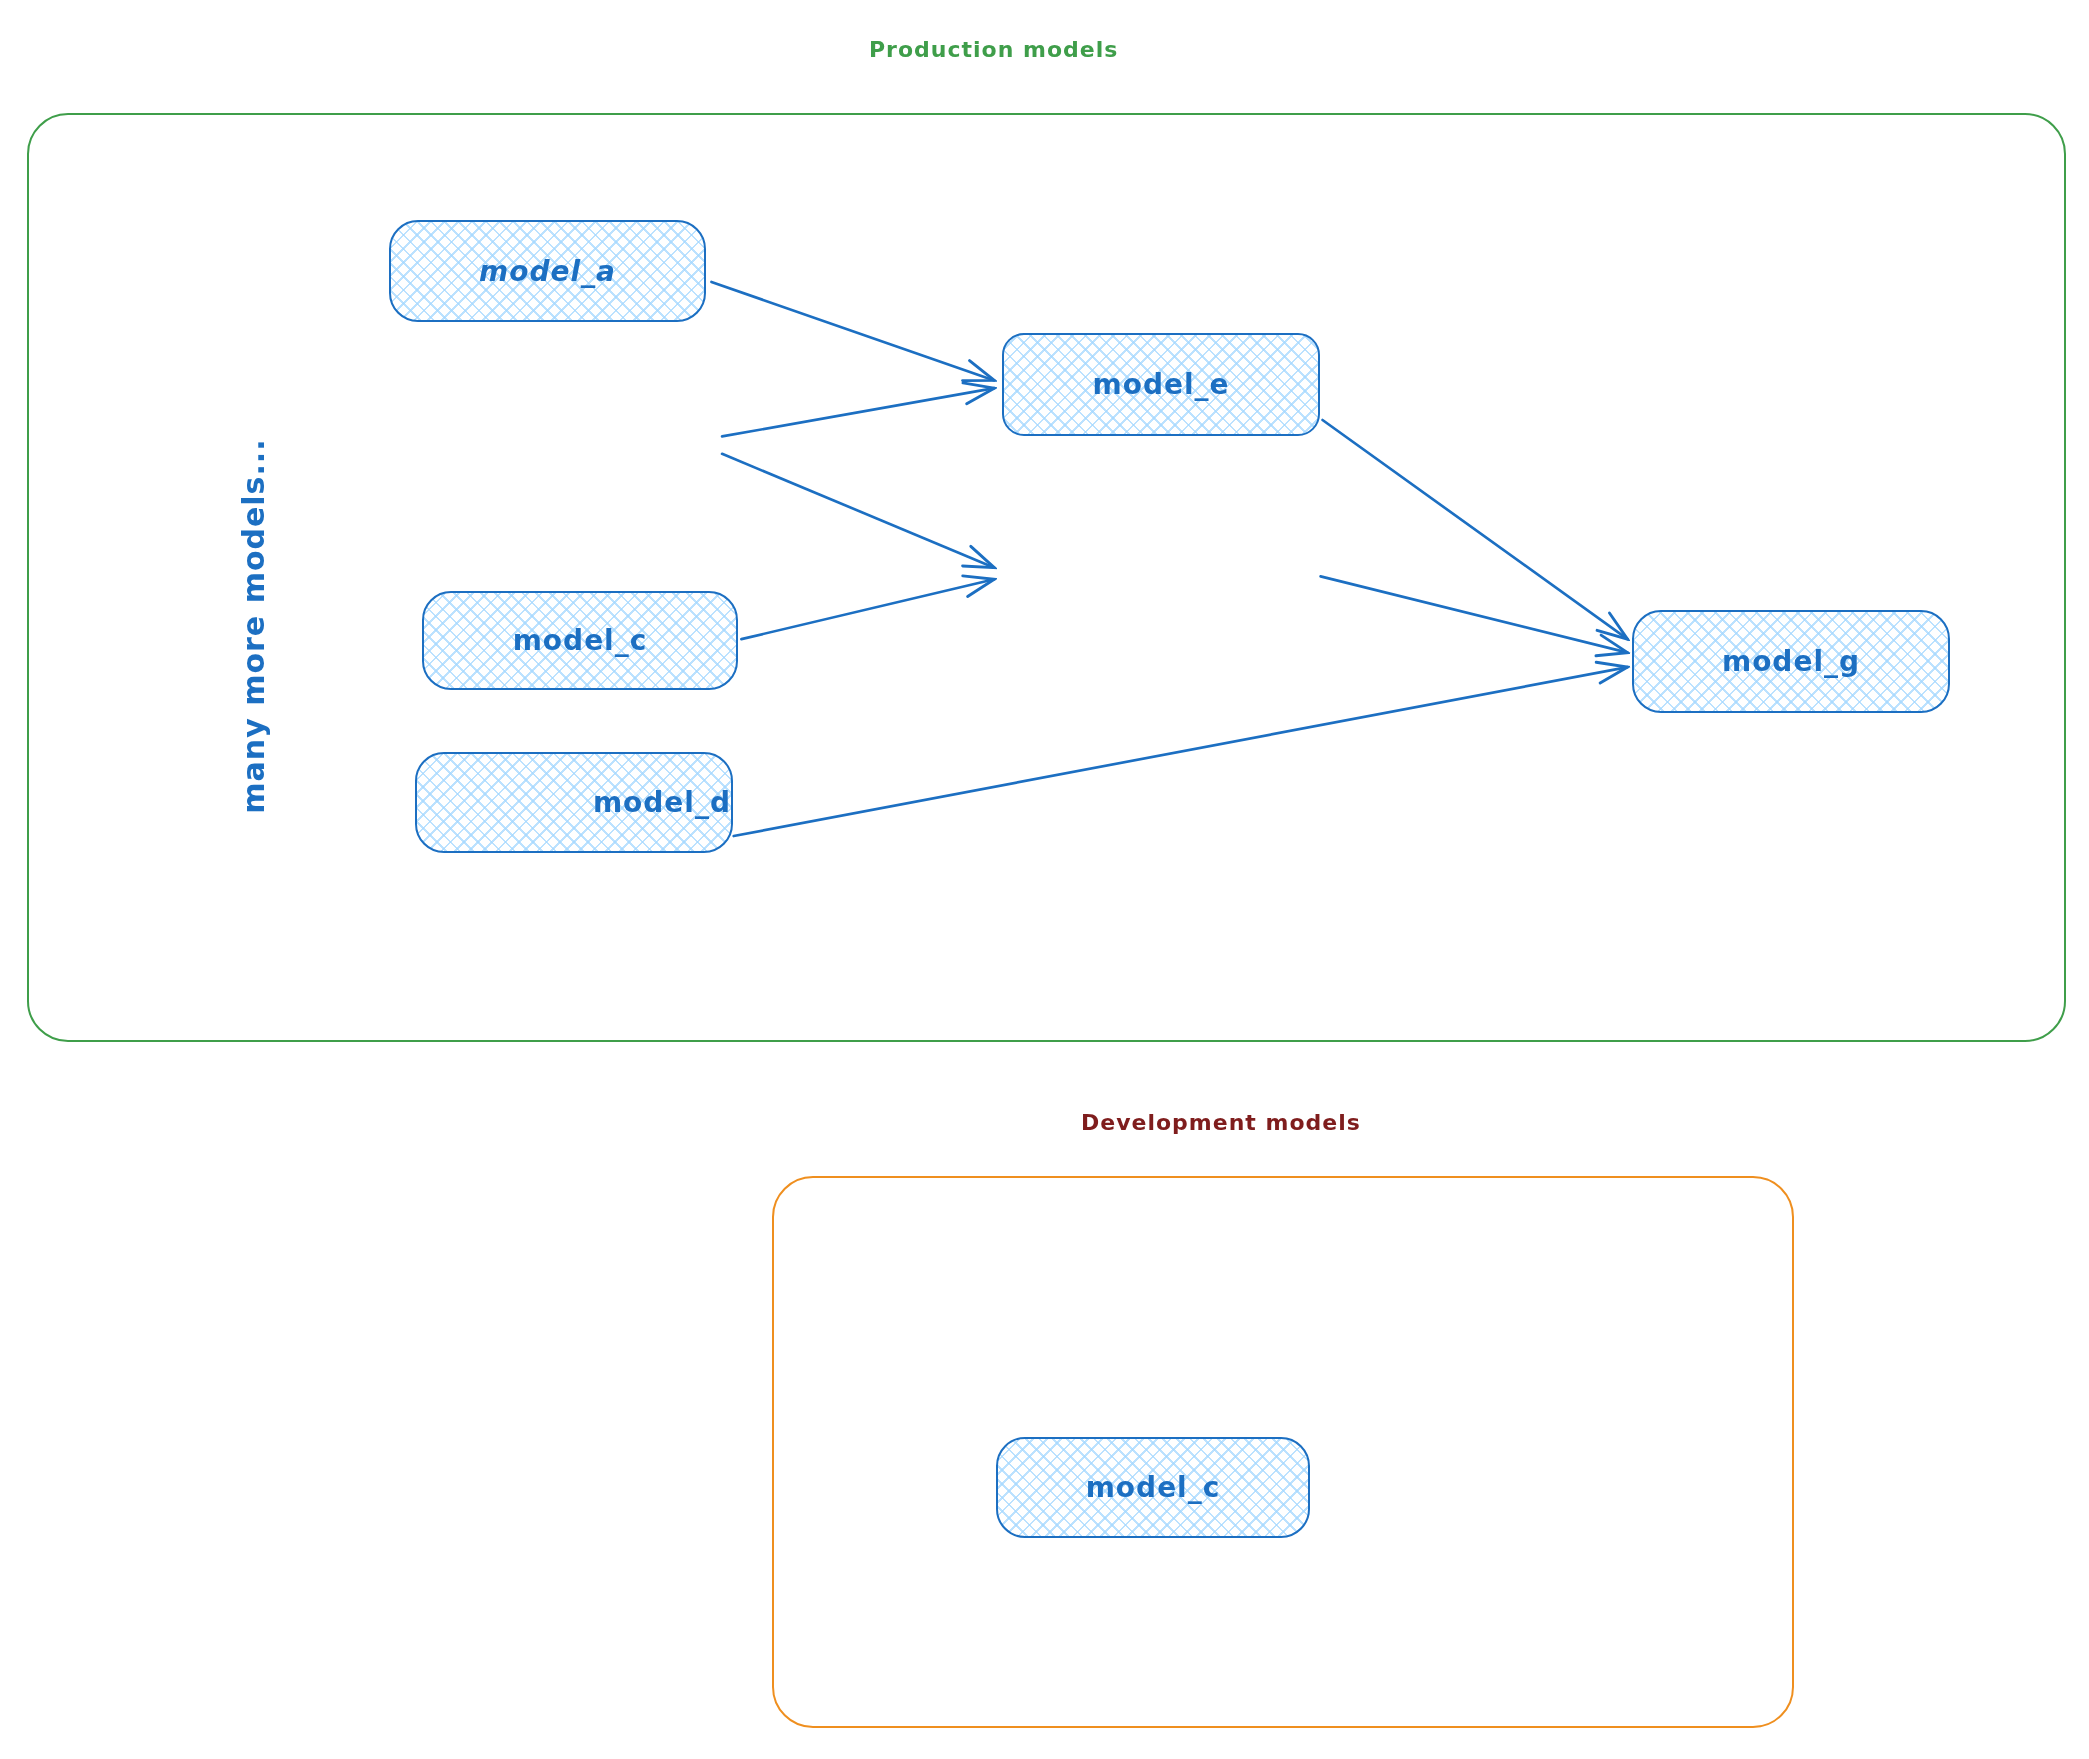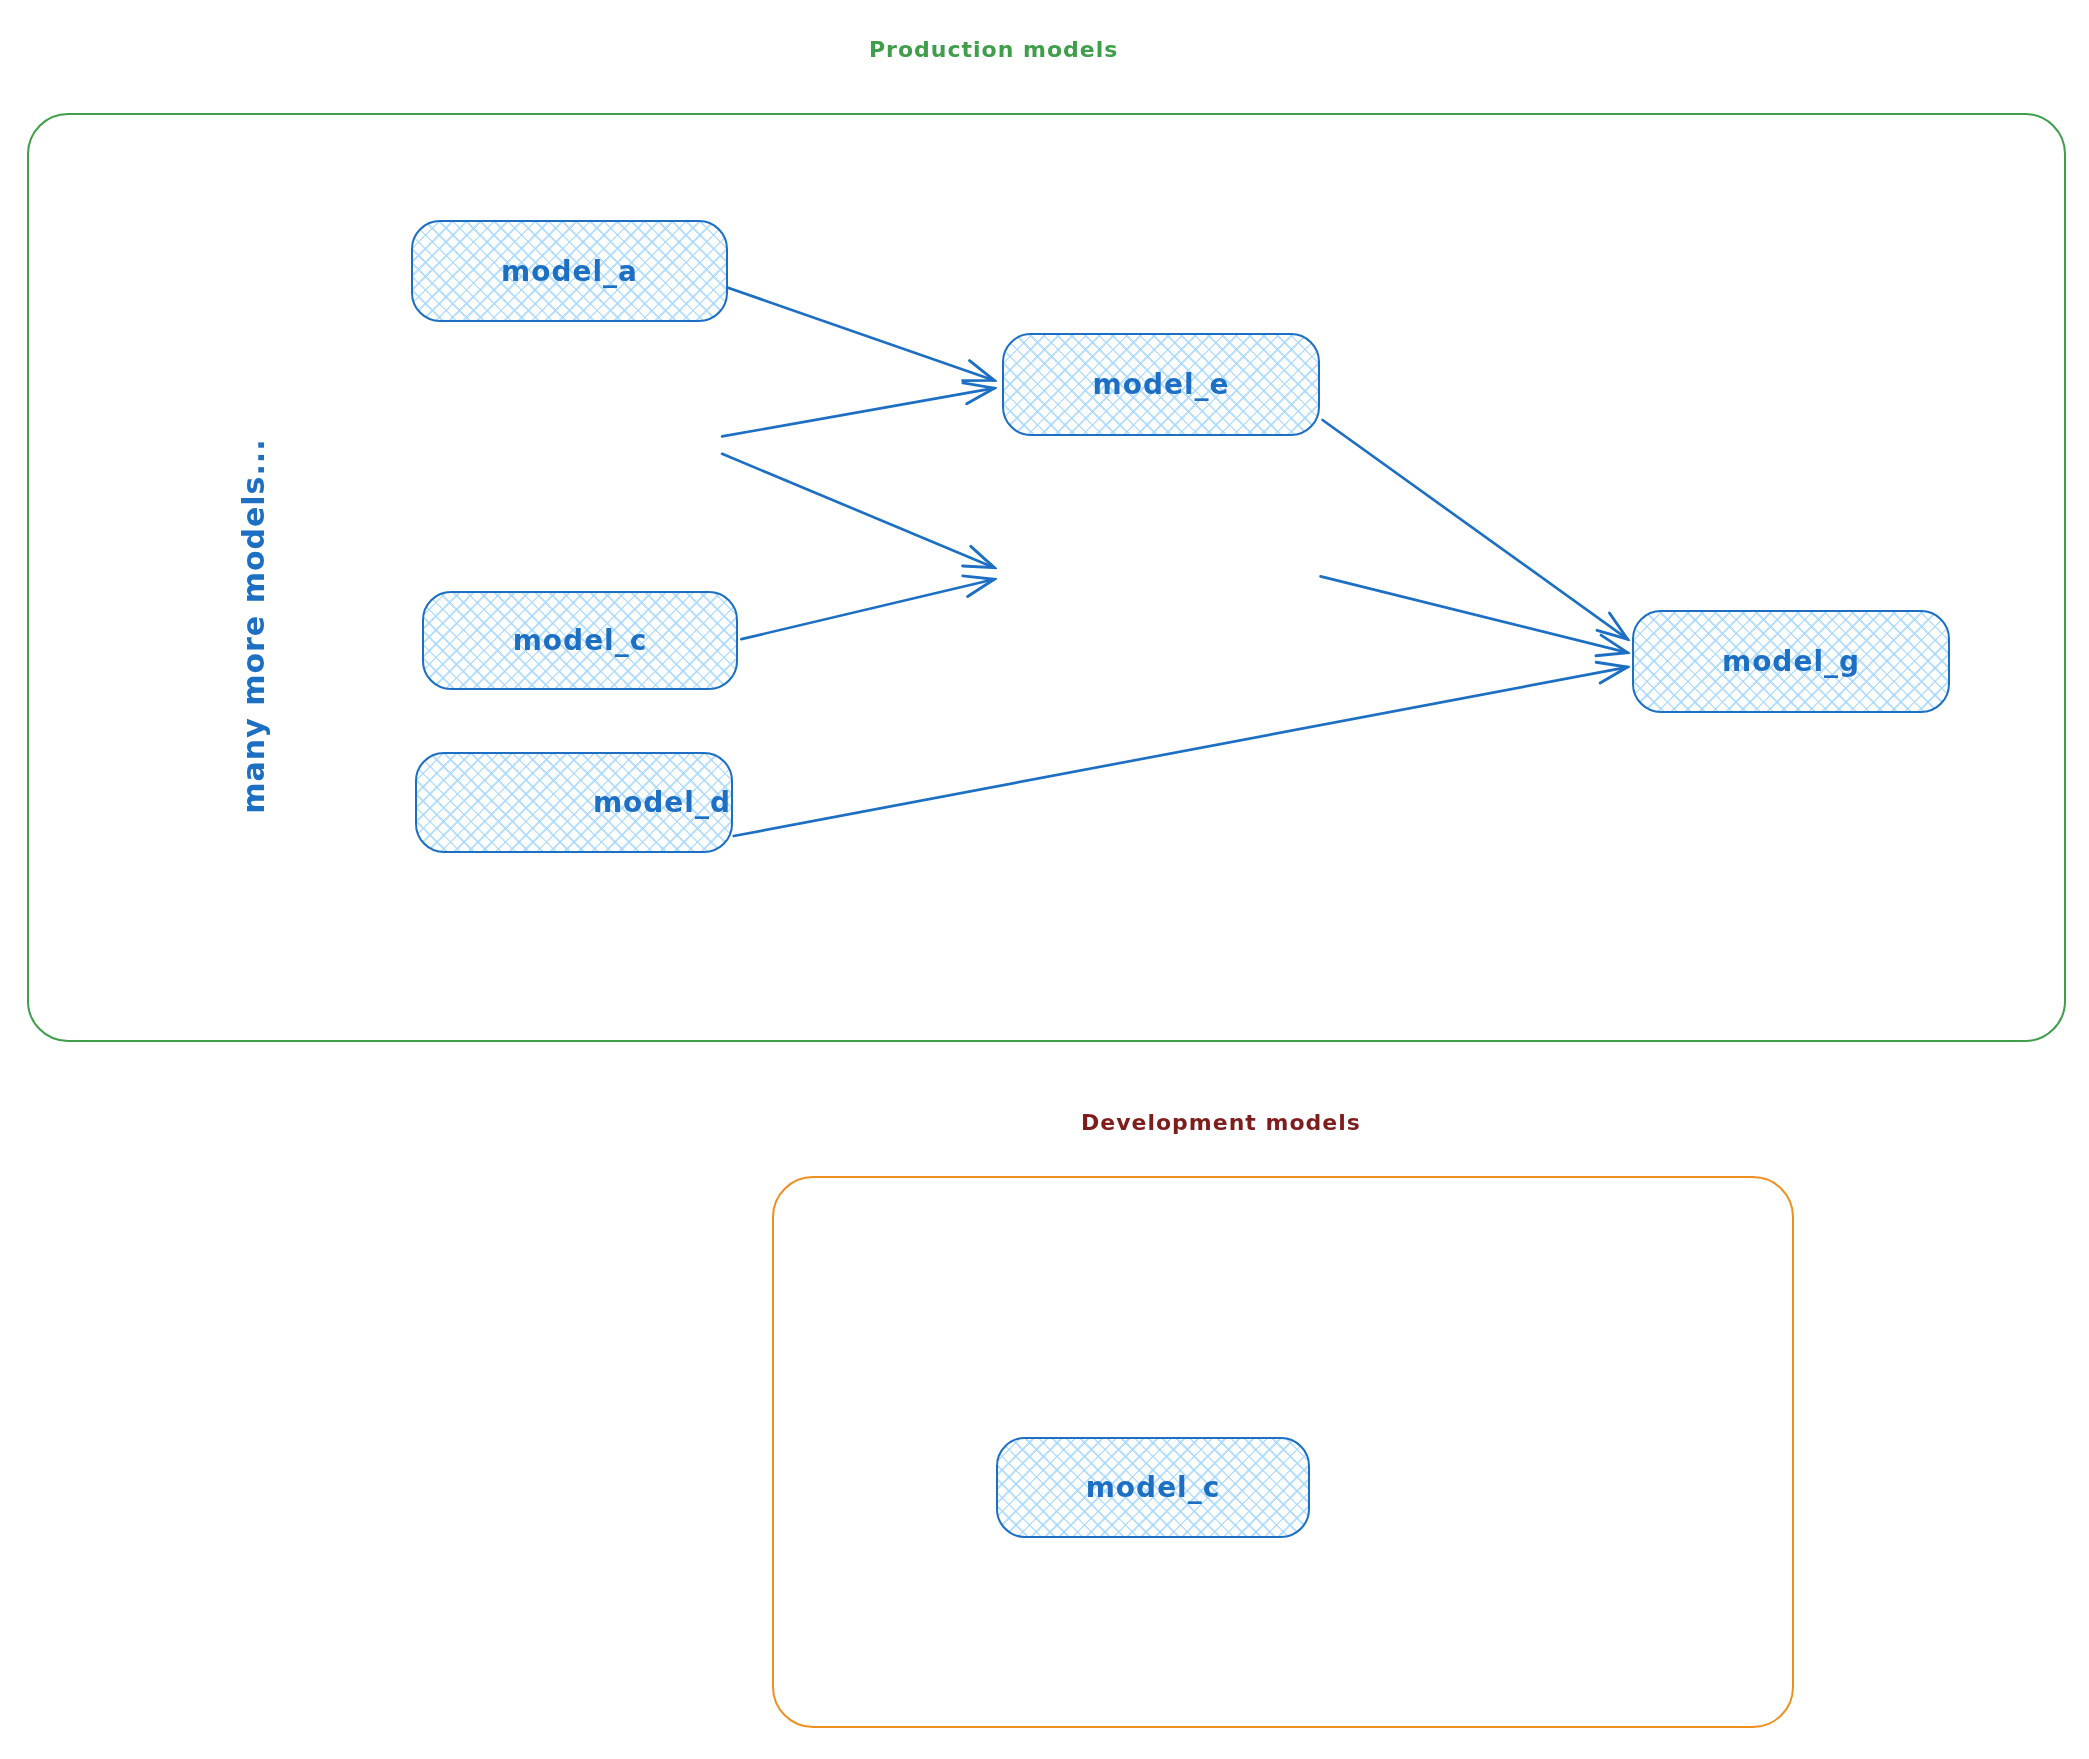--- a/index.html
+++ b/index.html
@@ -50,25 +50,25 @@
     display:flex;align-items:center;justify-content:center;
     color:#1c6fc2;
     font-size:28px;
     font-weight:bold;
     letter-spacing:1px;
     background-color:#ffffff;
     background-image:
       repeating-linear-gradient(45deg,  rgba(165,216,255,0.75) 0 1.9px, transparent 1.9px 9.7px),
       repeating-linear-gradient(-45deg, rgba(165,216,255,0.75) 0 1.9px, transparent 1.9px 9.7px);
   }
-  .node.model-a{left:411px;top:220px;width:313px;height:98px;}
+  .node.model-a{left:389px;top:220px;width:313px;height:98px;font-style:italic;}
   .node.model-b{left:404px;top:394px;width:311px;height:97px;}
   .node.model-c{left:422px;top:591px;width:312px;height:95px;}
   .node.model-d{left:415px;top:752px;width:314px;height:97px;justify-content:flex-end;}
-  .node.model-e{left:1002px;top:333px;width:314px;height:99px;}
+  .node.model-e{left:1002px;top:333px;width:314px;height:99px;border-radius:22px;}
   .node.model-f{left:1001px;top:524px;width:312px;height:97px;}
   .node.model-g{left:1632px;top:610px;width:314px;height:99px;text-align:right;}
   .node.dev-model-c{left:996px;top:1437px;width:310px;height:97px;}
   svg.edges{
     position:absolute;left:0;top:0;width:2089px;height:1759px;
     pointer-events:none;
   }
   svg.edges line{
     stroke:#1c6fc2;
     stroke-width:2.75;

